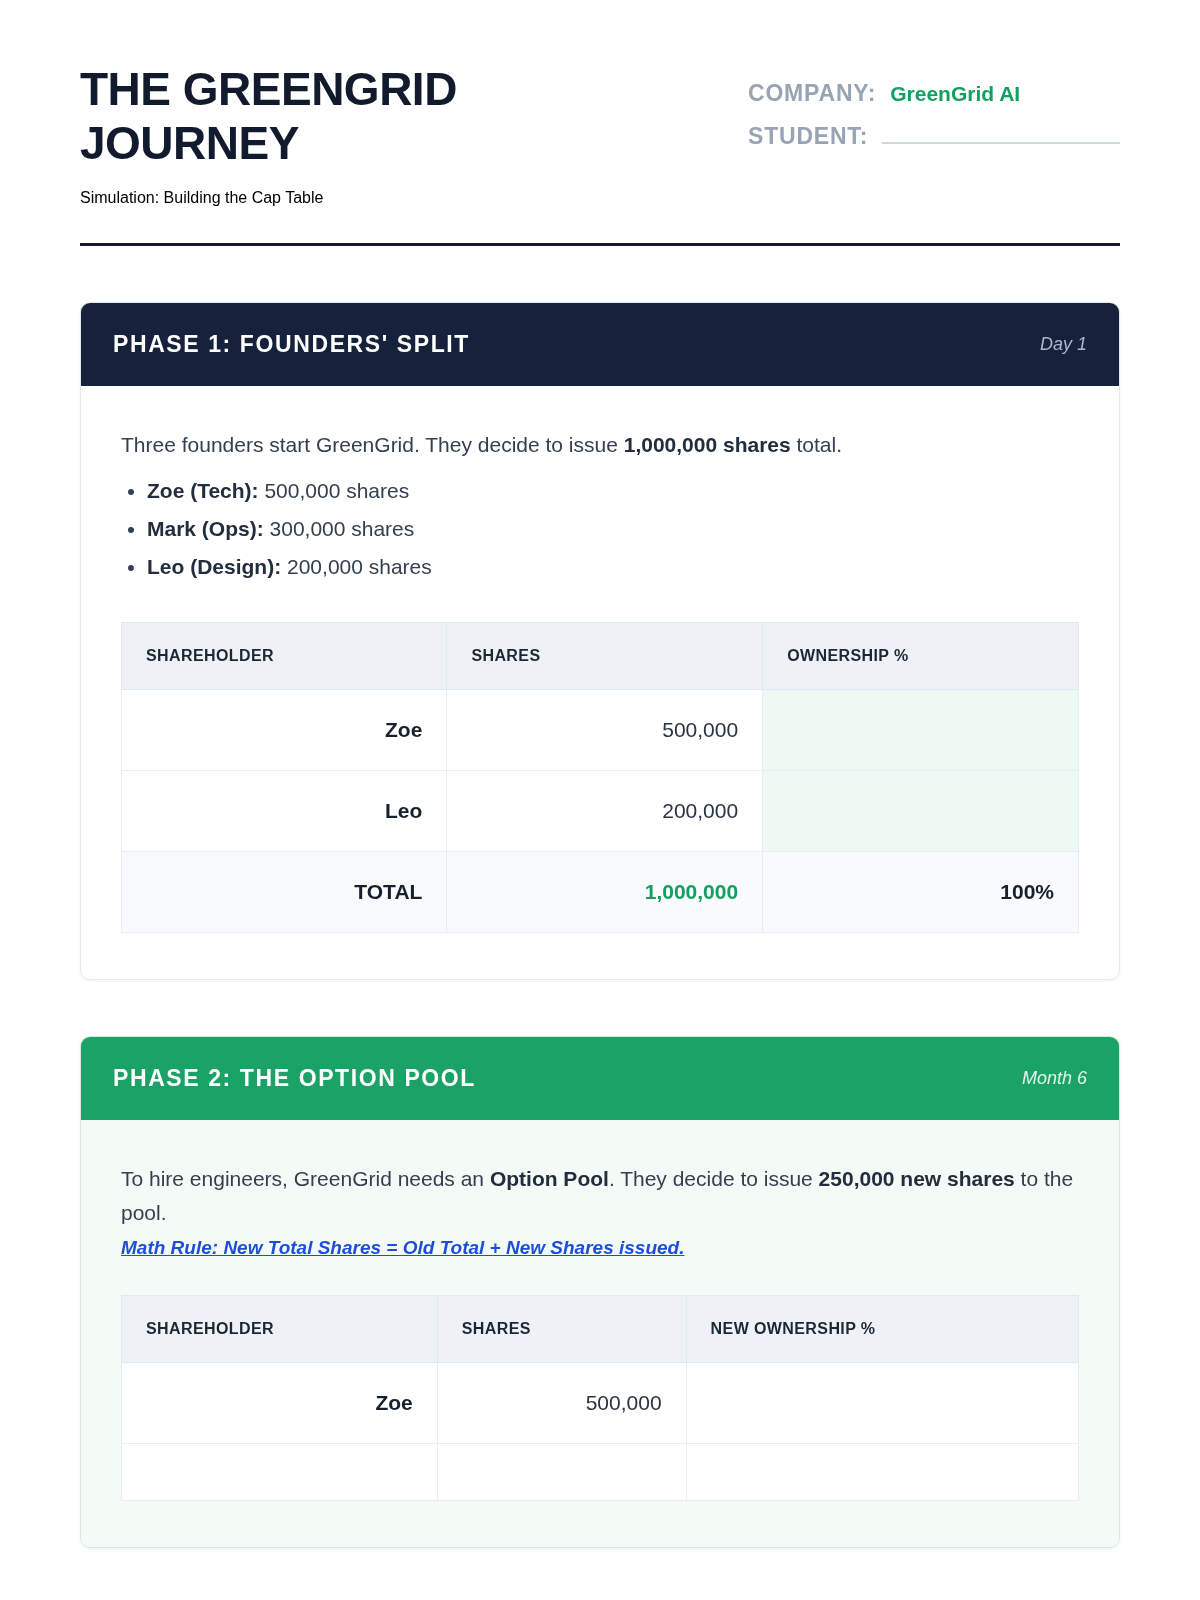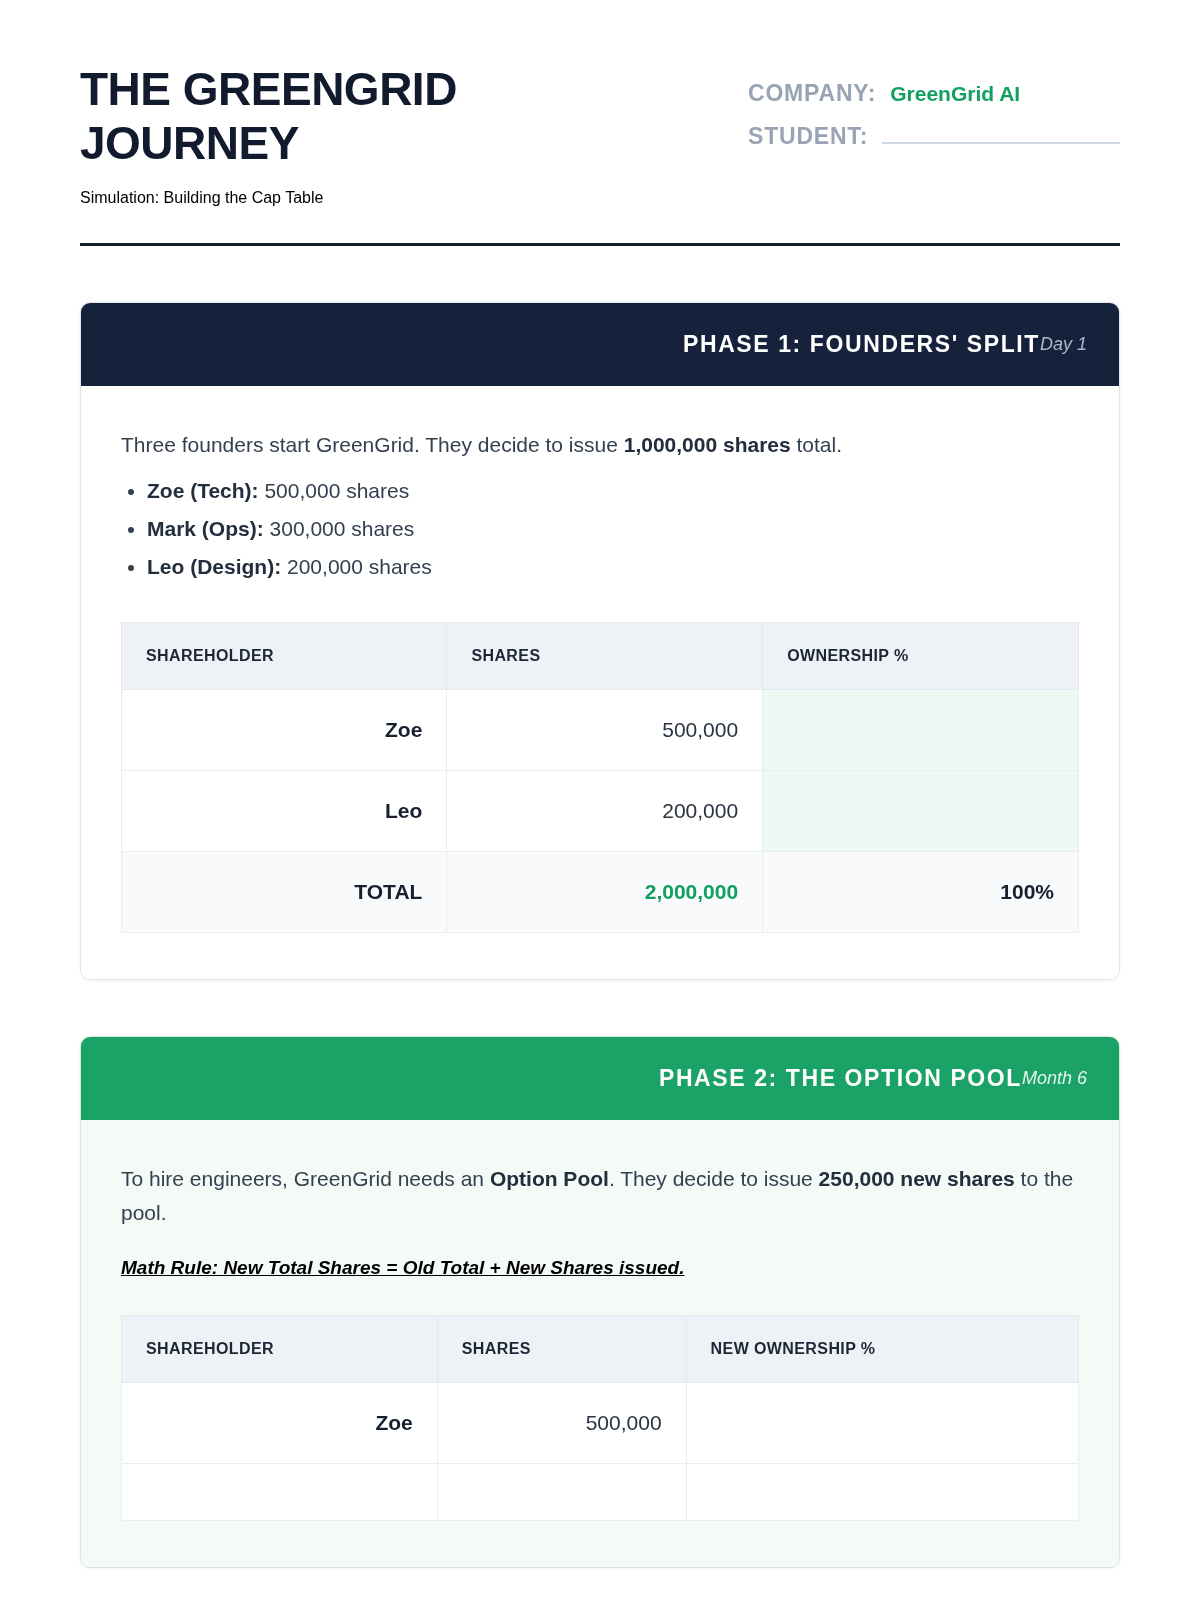--- a/index.html
+++ b/index.html
@@ -30,21 +30,21 @@
   .subtitle { font-size: 16px; color: #000000; margin-top: 18px; }
   .divider { border: none; border-top: 3px solid #141b2b; margin-top: 36px; }
 
   
   .phase-card {
     border-radius: 10px; overflow: hidden; margin-top: 56px;
     border: 1px solid #e2e8f0;
     box-shadow: 0 1px 3px rgba(15,23,42,0.06);
   }
   .phase-head {
-    display: flex; justify-content: flex-end; align-items: center;
+    display: flex; justify-content: space-between; align-items: center;
     padding: 28px 32px;
   }
   .phase-head.navy { background: #16213b; }
   .phase-head.green { background: #1ba367; }
   .phase-title {
     color: #ffffff; font-size: 23px; font-weight: bold;
     letter-spacing: 1.6px; text-transform: uppercase;
   }
   .phase-badge { font-size: 18px; font-style: italic; }
   .phase-head.navy .phase-badge { color: #aeb8cc; }
@@ -53,23 +53,23 @@
   .phase-card.green-card { border-color: #d6e8dd; }
   .phase-card.green-card .phase-body { background: #f4faf6; }
 
   .lead { font-size: 21px; line-height: 1.65; color: #34404f; }
   .lead strong { color: #222d3d; }
   .bullets { margin: 10px 0 0 26px; }
   .bullets li { font-size: 21px; line-height: 1.8; color: #34404f; }
   .bullets li strong { color: #222d3d; }
 
   .math-rule {
-    display: inline-block; margin-top: 26px;
+    display: inline-block; margin-top: 6px;
     font-size: 19px; font-weight: bold; font-style: italic;
-    color: #000000; text-decoration: underline;
+    color: #1d4ed8; text-decoration: underline;
   }
 
   
   .cap-table {
     width: 100%; border-collapse: collapse; margin-top: 36px;
     background: #ffffff; border: 1px solid #e2e8f0;
   }
   .cap-table th {
     background: #eef1f5; text-align: left;
     font-size: 16px; font-weight: bold; color: #1c2736;
@@ -143,21 +143,21 @@
               <td>500,000</td>
               <td class="blank"></td>
             </tr>
             <tr>
               <td class="name">Leo</td>
               <td>200,000</td>
               <td class="blank"></td>
             </tr>
             <tr class="total-row">
               <td>TOTAL</td>
-              <td class="green-val">2,000,000</td>
+              <td class="green-val">1,000,000</td>
               <td>100%</td>
             </tr>
           </tbody>
         </table>
       </div>
     </section>
 
     <section class="phase-card green-card">
       <div class="phase-head green">
         <span class="phase-title">Phase 2: The Option Pool</span>

